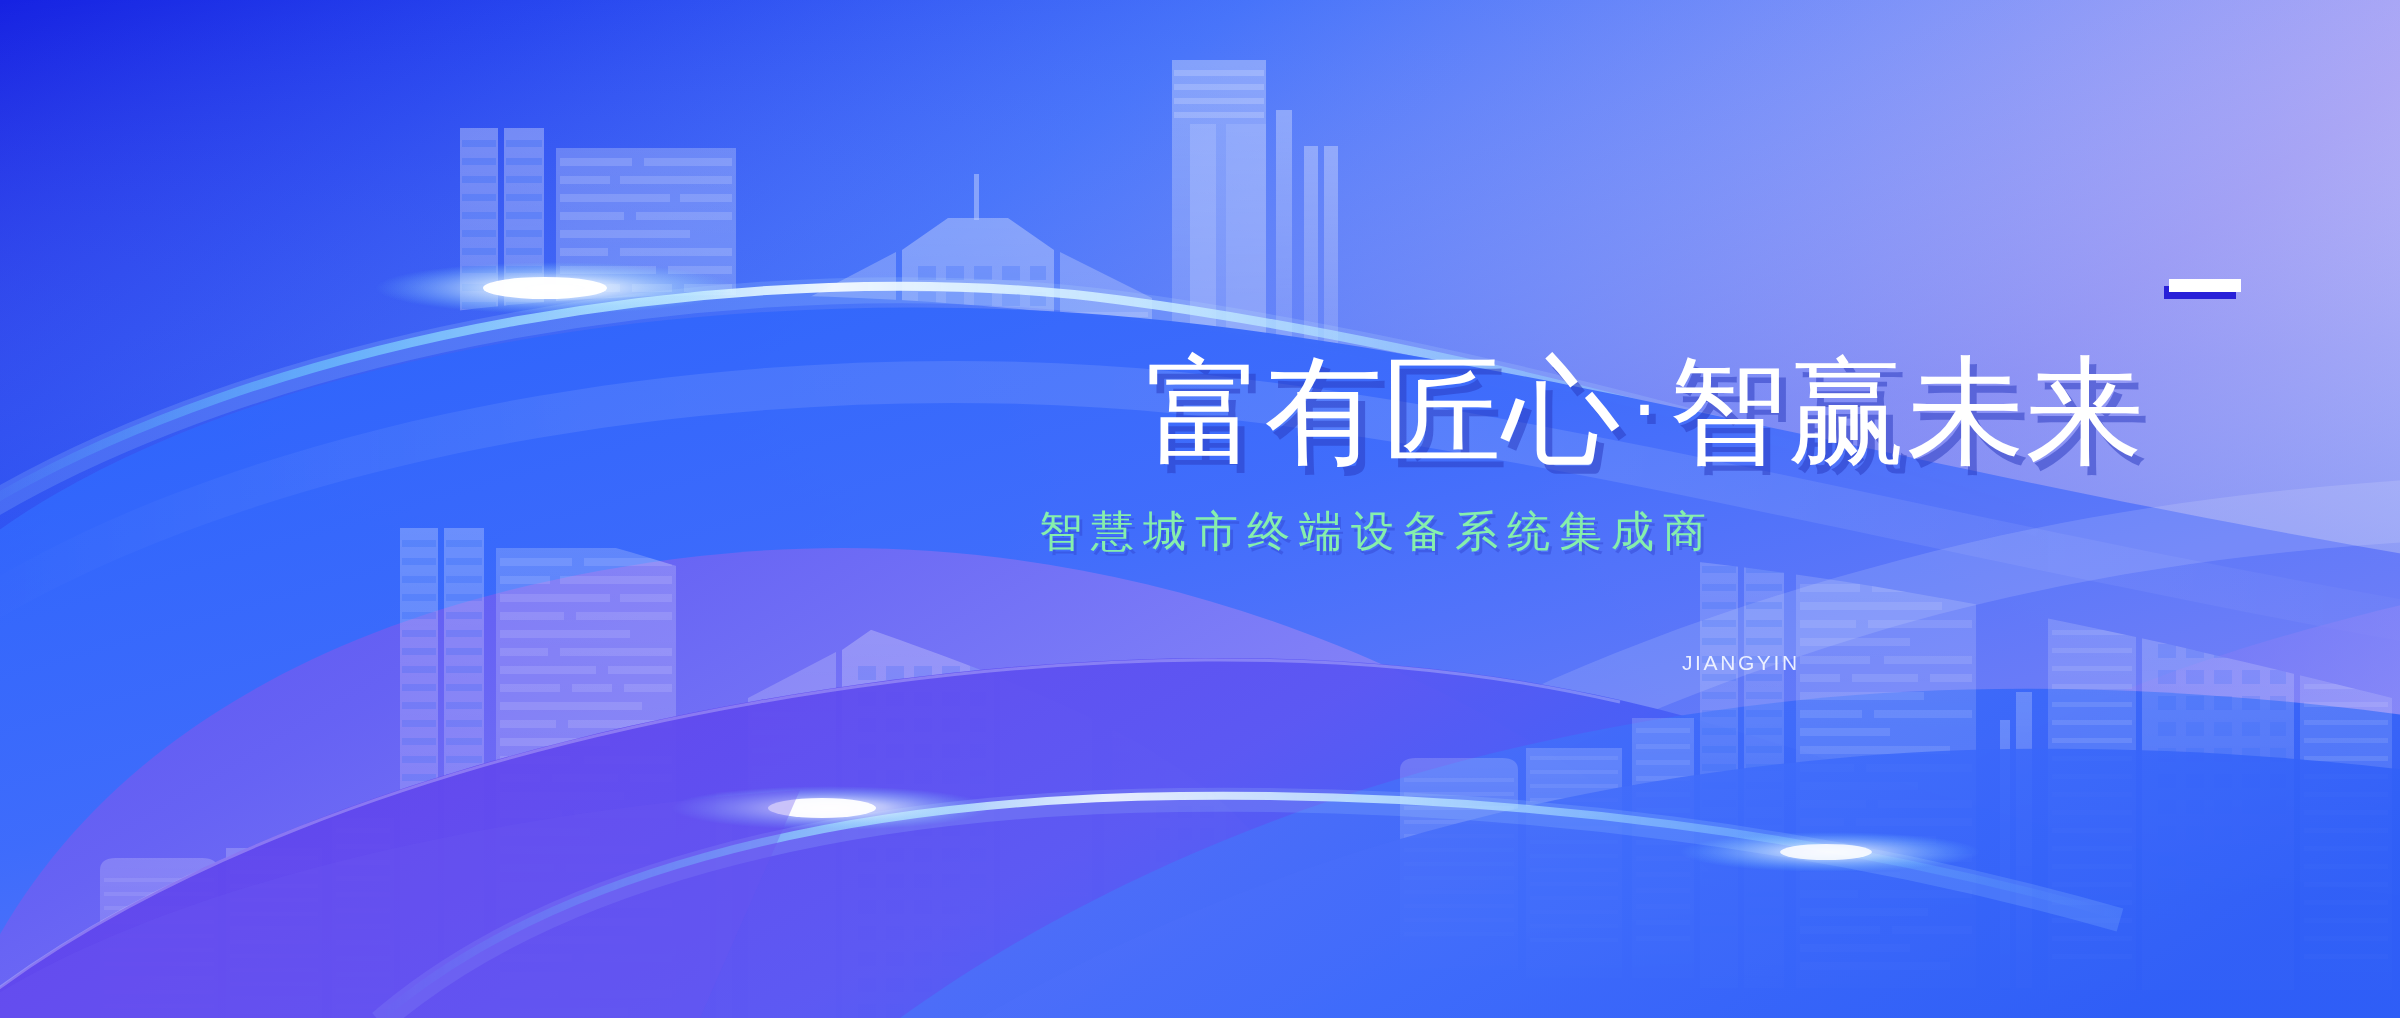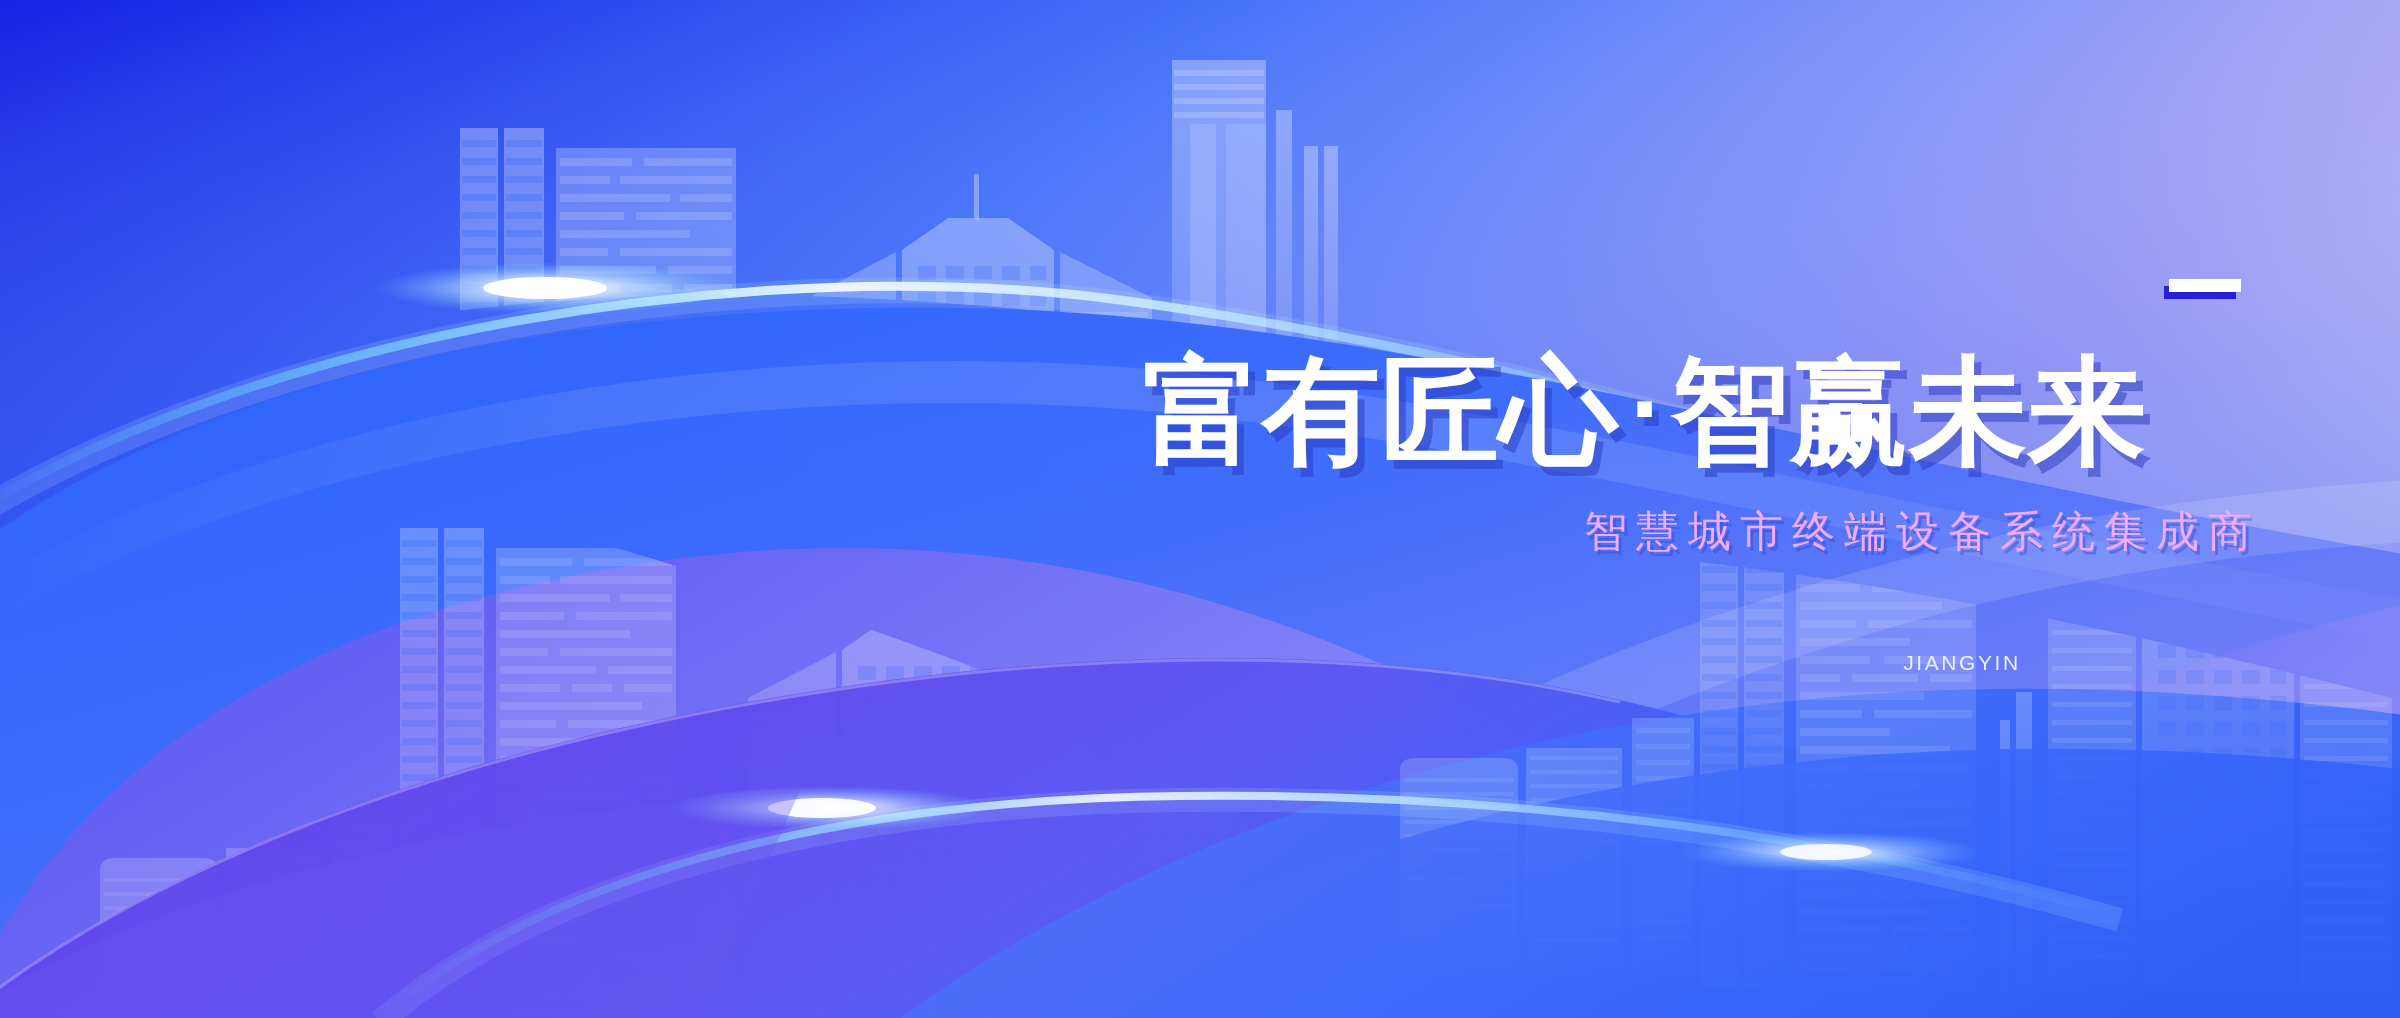--- a/index.html
+++ b/index.html
@@ -21,43 +21,43 @@
     position:absolute;right:19px;top:24px;width:72px;height:13px;
     background:#ffffff;
     box-shadow:-5px 7px 0 0 #2820d8;
   }
   #main-title{
     position:absolute;left:0;top:95px;width:1230px;
     text-align:center;
     color:#ffffff;
     font-size:118px;
     line-height:120px;
-    font-weight:bold;
+    font-weight:normal;
     letter-spacing:1px;
     white-space:nowrap;
     text-shadow:7px 9px 0 rgba(40,55,190,.50);
     font-family:"DejaVu Sans","Liberation Sans",sans-serif;
   }
   #main-title .dot{font-size:82px;vertical-align:14px;padding:0 10px;}
   #sub-title{
     position:absolute;left:0;top:250px;width:1230px;
-    text-align:right;
-    color:#f0abfc;
+    text-align:left;
+    color:#86efac;
     font-size:43px;
     line-height:52px;
     letter-spacing:9px;
     text-indent:9px;
     white-space:nowrap;
     font-weight:400;
     text-shadow:3px 4px 0 rgba(45,60,200,.38);
     font-family:"DejaVu Sans","Liberation Sans",sans-serif;
   }
   #company-en{
     position:absolute;right:18px;top:392px;width:560px;
-    text-align:center;
+    text-align:left;
     color:#f2f5ff;
     font-size:21px;
     line-height:31px;
     letter-spacing:2.6px;
     font-weight:300;
     opacity:.95;
     font-family:"Liberation Sans","DejaVu Sans",sans-serif;
   }
   #company-en div{white-space:nowrap;}
 </style>

